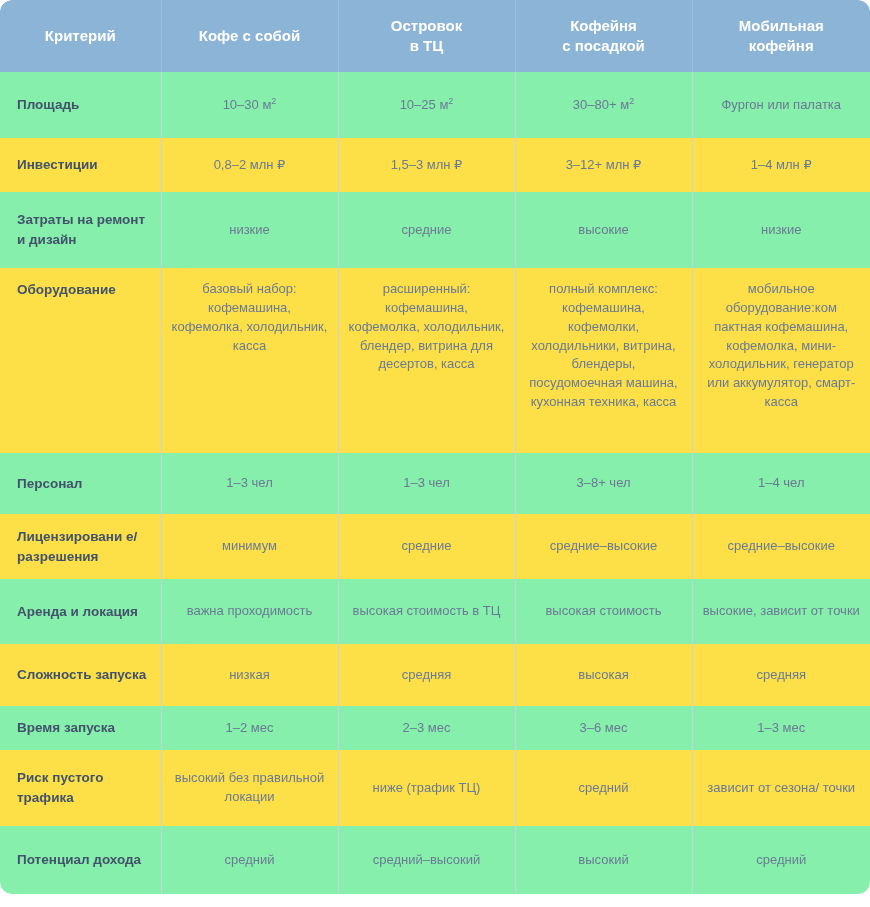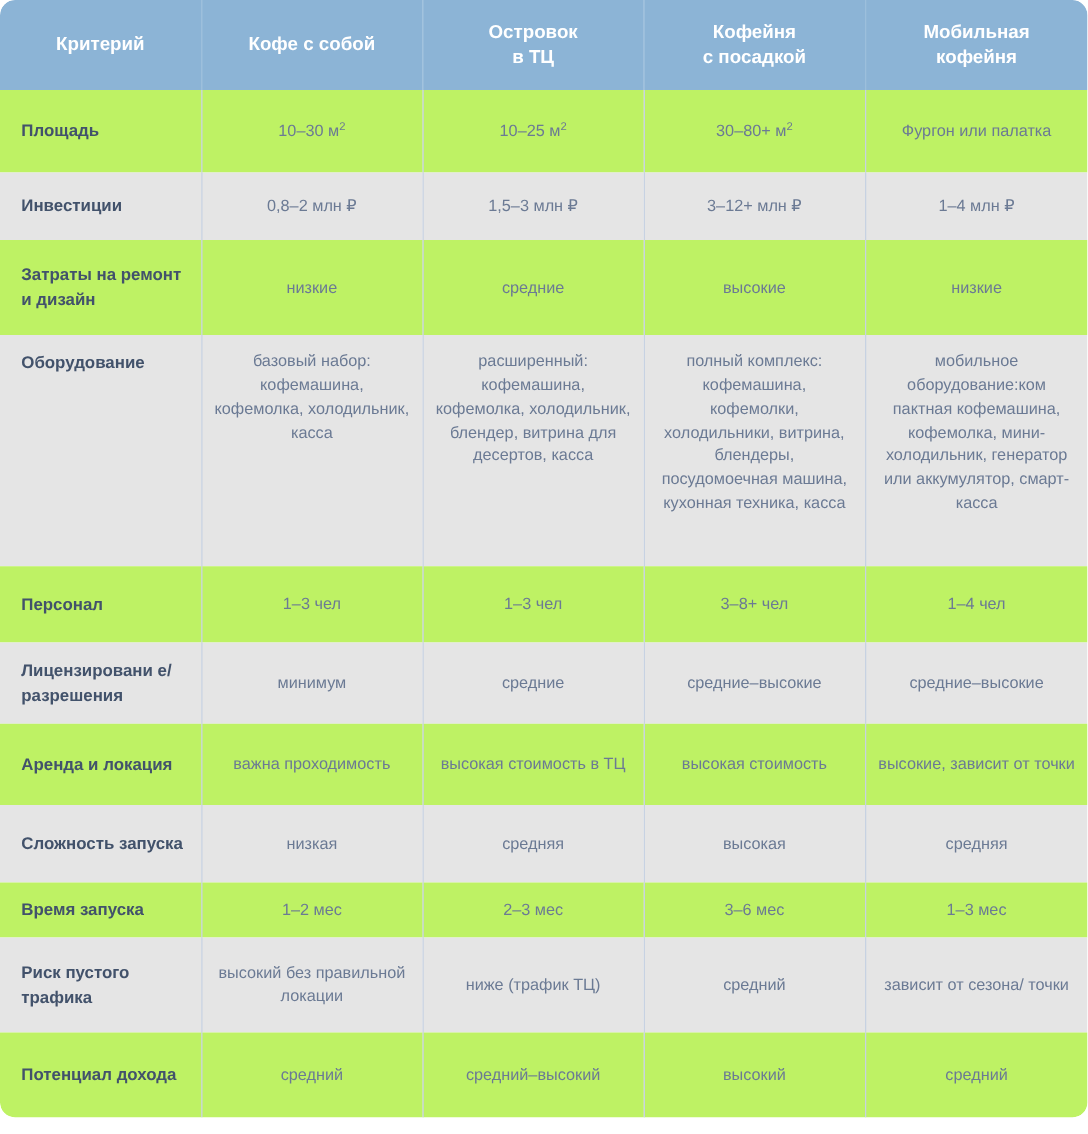--- a/index.html
+++ b/index.html
@@ -62,22 +62,22 @@
 
   tbody td.crit {
     text-align: left;
     font-weight: bold;
     font-size: 13.5px;
     color: #42526b;
     padding-left: 17px;
     padding-right: 8px;
   }
 
-  tbody tr.shade td { background: #bef264; }
-  tbody tr.plain td { background: #e5e5e5; }
+  tbody tr.shade td { background: #86efac; }
+  tbody tr.plain td { background: #fde047; }
 
   tbody tr.tall td { vertical-align: top; }
   tbody tr.tall td.crit { vertical-align: top; }
 
   tbody tr:last-child td:first-child { border-bottom-left-radius: 12px; }
   tbody tr:last-child td:last-child  { border-bottom-right-radius: 12px; }
 
   .sup { font-size: 9px; vertical-align: super; line-height: 0; }
 </style>
 </head>

